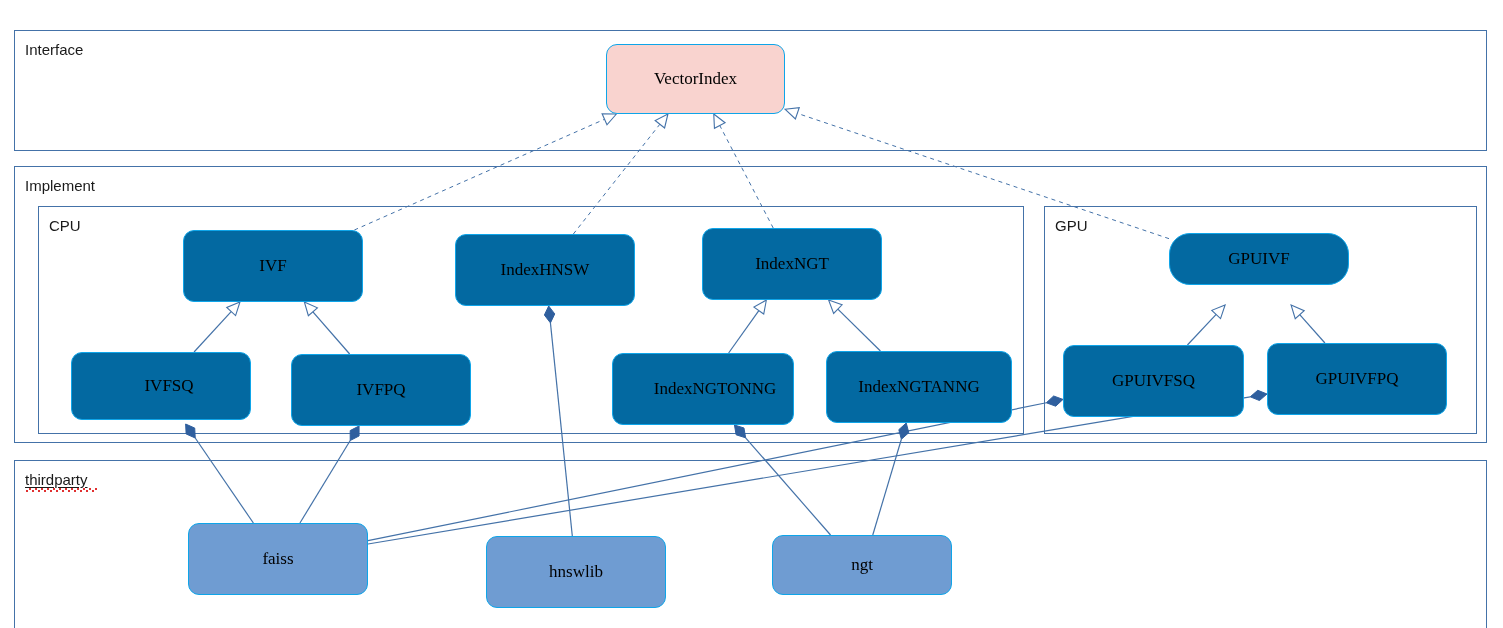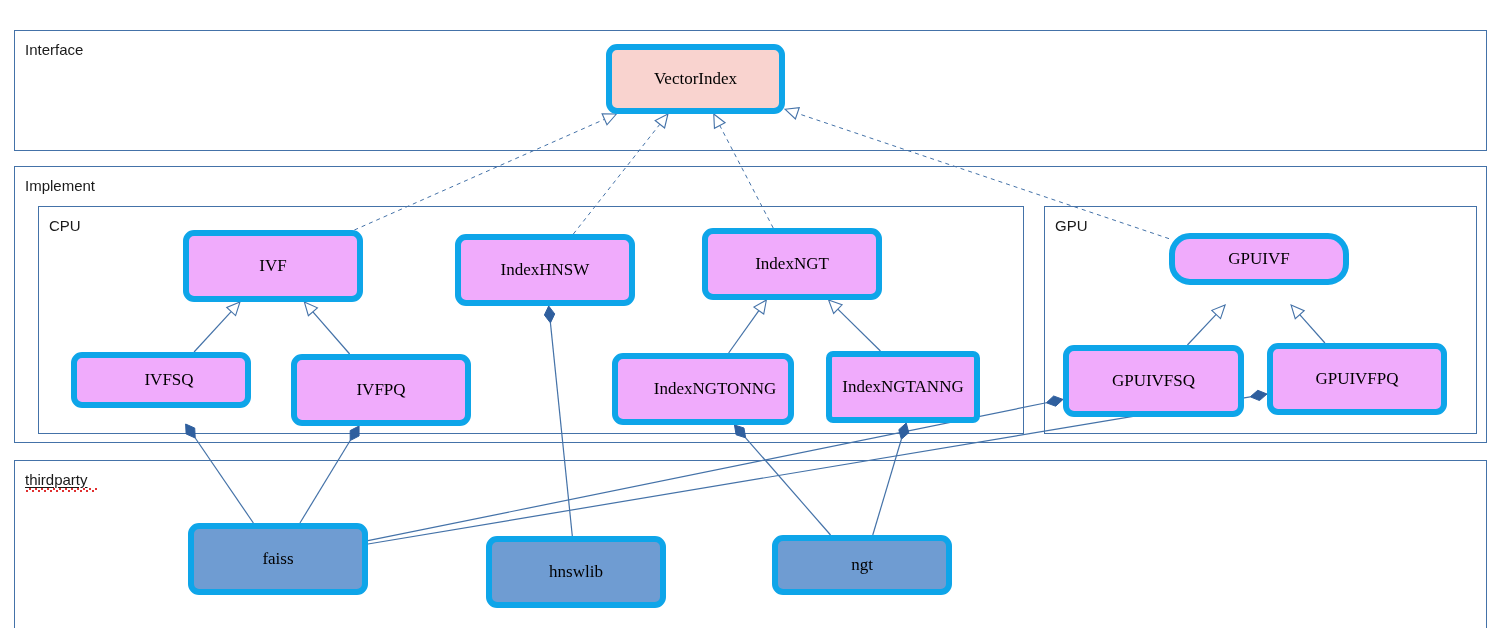--- a/index.html
+++ b/index.html
@@ -50,33 +50,33 @@
     height: 4px;
     background-image:
       radial-gradient(circle at 2px 3px, #e03030 1.2px, transparent 1.3px),
       radial-gradient(circle at 5px 1px, #e03030 1.2px, transparent 1.3px);
     background-size: 6px 4px;
     background-repeat: repeat-x;
   }
   .node {
     position: absolute;
     box-sizing: border-box;
-    border: 6px solid #0ea5e9;
+    border: 1px solid #0ea5e9;
     border-radius: 11px;
     display: flex;
     align-items: center;
     justify-content: center;
     font-family: "Liberation Serif", serif;
     font-size: 17px;
     color: #000000;
     white-space: nowrap;
     z-index: 3;
   }
   .node.iface   { background: #f9d3cf; }
-  .node.cpuimpl { background: #f0abfc; }
+  .node.cpuimpl { background: #0369a1; }
   .node.thirdp  { background: #6f9cd2; }
 </style>
 </head>
 <body>
 
 <div id="canvas">
 
   <div id="groups-layer">
       <div class="group-box" style="left: 14px; top: 10px; width: 1473px; height: 121px;"></div>
       <div class="group-label" style="left: 25px; top: 22px;">Interface</div>
@@ -141,30 +141,30 @@
       </div>
       <div class="node cpuimpl" style="left: 455px; top: 214px; width: 180px; height: 72px; text-align: center;">
         <span>IndexHNSW</span>
       </div>
       <div class="node cpuimpl" style="left: 702px; top: 208px; width: 180px; height: 72px;">
         <span>IndexNGT</span>
       </div>
       <div class="node cpuimpl" style="left: 1169px; top: 213px; width: 180px; height: 52px; border-radius: 21px;">
         <span>GPUIVF</span>
       </div>
-      <div class="node cpuimpl" style="left: 71px; top: 332px; width: 180px; height: 56px; padding-left: 16px;">
+      <div class="node cpuimpl" style="left: 71px; top: 332px; width: 180px; height: 68px; padding-left: 16px;">
         <span>IVFSQ</span>
       </div>
       <div class="node cpuimpl" style="left: 291px; top: 334px; width: 180px; height: 72px; text-align: center;">
         <span>IVFPQ</span>
       </div>
       <div class="node cpuimpl" style="left: 612px; top: 333px; width: 182px; height: 72px; padding-left: 24px;">
         <span>IndexNGTONNG</span>
       </div>
-      <div class="node cpuimpl" style="left: 826px; top: 331px; width: 154px; height: 72px; border-radius: 7px;">
+      <div class="node cpuimpl" style="left: 826px; top: 331px; width: 186px; height: 72px;">
         <span>IndexNGTANNG</span>
       </div>
       <div class="node cpuimpl" style="left: 1063px; top: 325px; width: 181px; height: 72px; align-items: center;">
         <span>GPUIVFSQ</span>
       </div>
       <div class="node cpuimpl" style="left: 1267px; top: 323px; width: 180px; height: 72px;">
         <span>GPUIVFPQ</span>
       </div>
       <div class="node thirdp" style="left: 188px; top: 503px; width: 180px; height: 72px;">
         <span>faiss</span>

